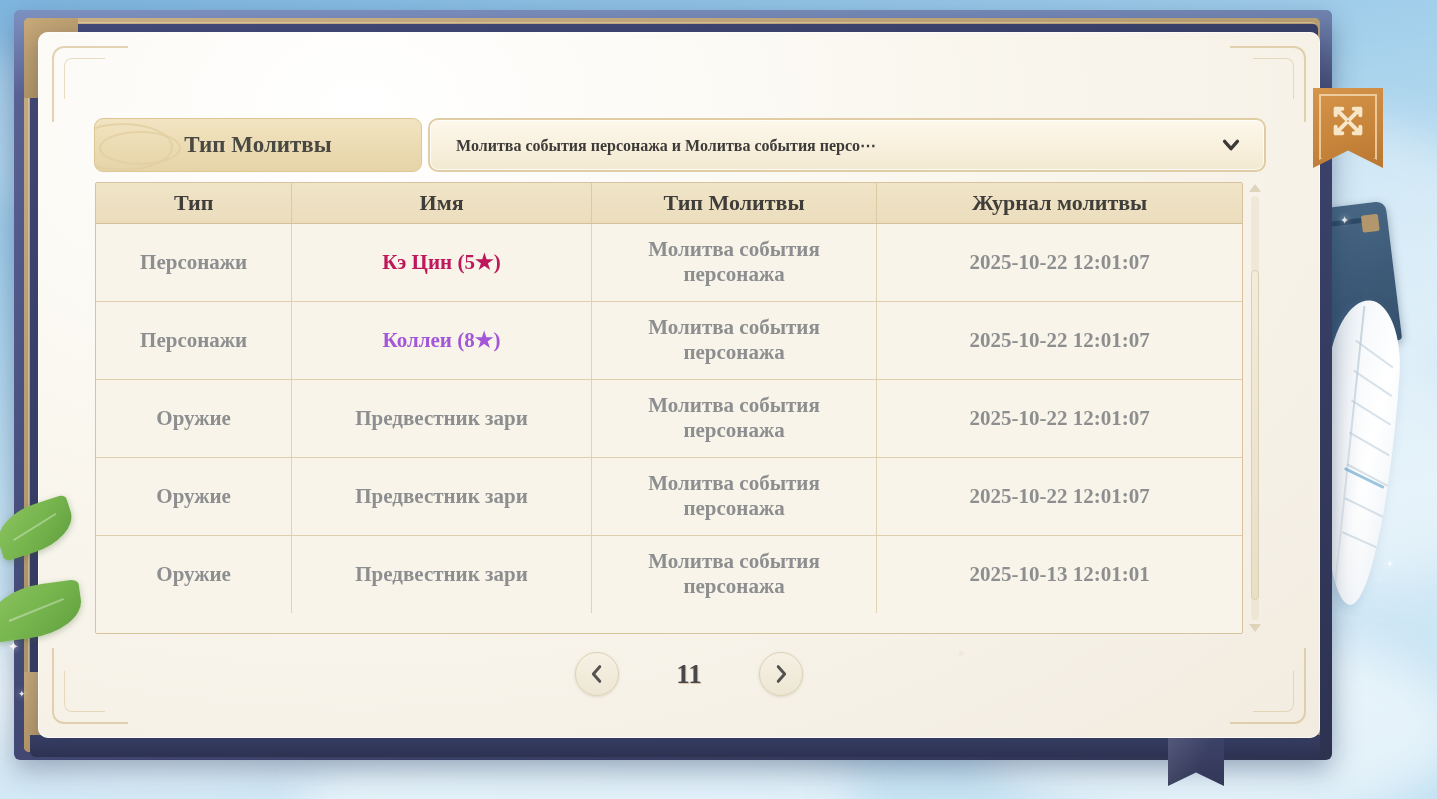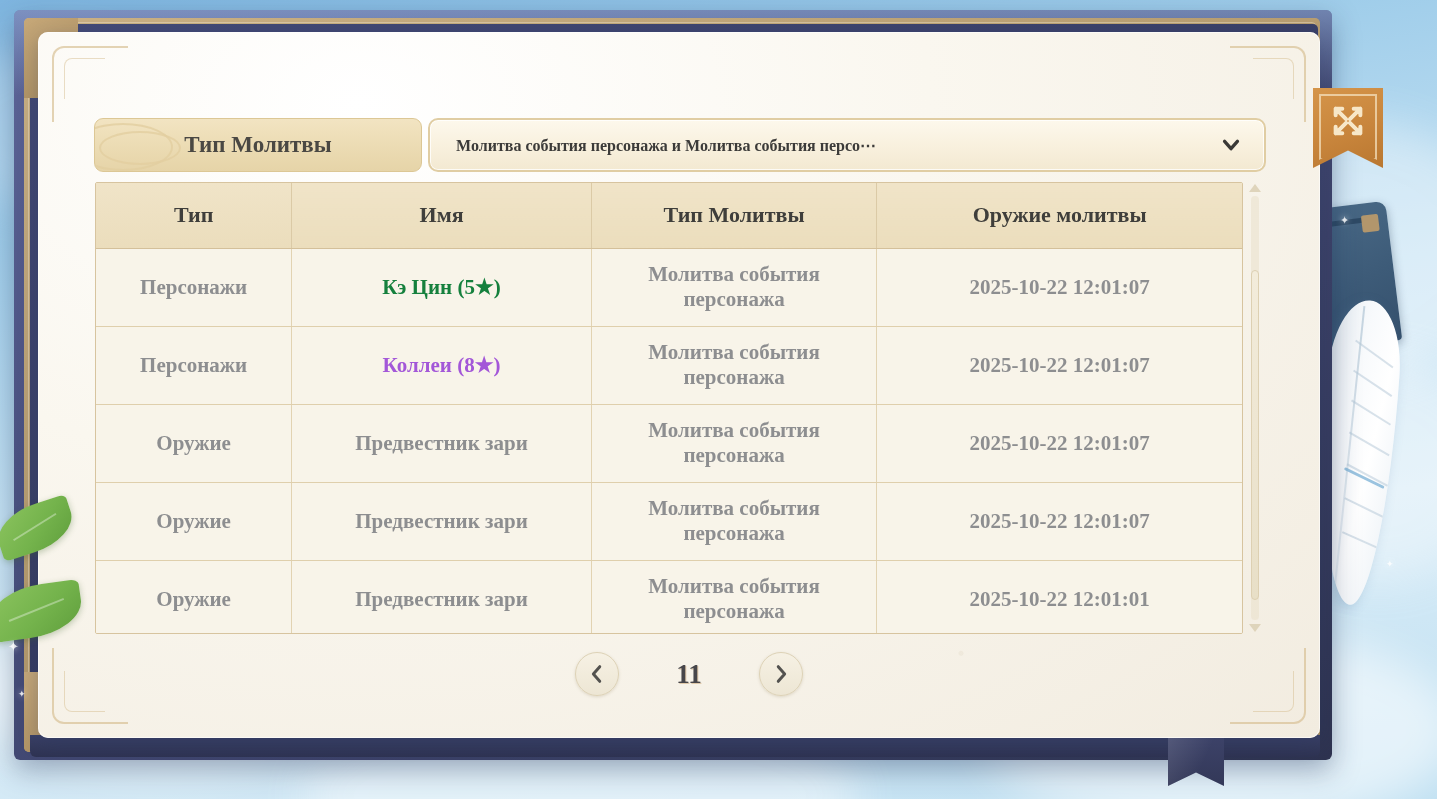--- a/index.html
+++ b/index.html
@@ -290,21 +290,21 @@
   }
   .table-area {
     width: 1148px;
     border: 1px solid #d7c49f;
     border-radius: 2px;
     overflow: hidden;
     background: #f8f4e9;
   }
   table { width: 100%; border-collapse: collapse; }
   thead th {
-    height: 65px;
+    height: 40px;
     background: linear-gradient(180deg, #f0e4c8 0%, #ebddbc 100%);
     font-size: 22px;
     font-weight: 700;
     color: #3f3e3b;
     border-right: 1px solid #dbcaa6;
     border-bottom: 1px solid #d4c09a;
   }
   thead th:last-child { border-right: none; }
   tbody td {
     height: 78px;
@@ -318,21 +318,21 @@
     vertical-align: middle;
     padding: 0 8px;
   }
   tbody td:last-child { border-right: none; }
   tbody tr:last-child td { border-bottom: none; }
   .col-type   { width: 196px; }
   .col-name   { width: 300px; }
   .col-wtype  { width: 286px; }
   .col-time   { width: 366px; }
   .cell-wish-type { line-height: 1.18; }
-  .name-5star { color: #15803d; }
+  .name-5star { color: #be185d; }
   .name-4star { color: #a357d8; }
 
   
   .scrollbar {
     width: 24px;
     position: relative;
     display: flex; align-items: center; justify-content: center;
   }
   .sb-track {
     position: absolute;
@@ -517,21 +517,21 @@
   </div>
 
   <div class="table-wrap">
     <div class="table-area">
       <table>
         <thead>
           <tr>
             <th class="col-type">Тип</th>
             <th class="col-name">Имя</th>
             <th class="col-wtype">Тип Молитвы</th>
-            <th class="col-time">Оружие молитвы</th>
+            <th class="col-time">Журнал молитвы</th>
           </tr>
         </thead>
         <tbody>
           <tr>
             <td>Персонажи</td>
             <td class="name-5star">Кэ Цин (5★)</td>
             <td class="cell-wish-type">Молитва события персонажа</td>
             <td>2025-10-22 12:01:07</td>
           </tr>
           <tr>
@@ -549,21 +549,21 @@
           <tr>
             <td>Оружие</td>
             <td>Предвестник зари</td>
             <td class="cell-wish-type">Молитва события персонажа</td>
             <td>2025-10-22 12:01:07</td>
           </tr>
           <tr>
             <td>Оружие</td>
             <td>Предвестник зари</td>
             <td class="cell-wish-type">Молитва события персонажа</td>
-            <td>2025-10-22 12:01:01</td>
+            <td>2025-10-13 12:01:01</td>
           </tr>
         </tbody>
       </table>
     </div>
 
     <div class="scrollbar">
       <div class="sb-arrow sb-arrow-up"></div>
       <div class="sb-track">
         <div class="sb-thumb"></div>
       </div>

